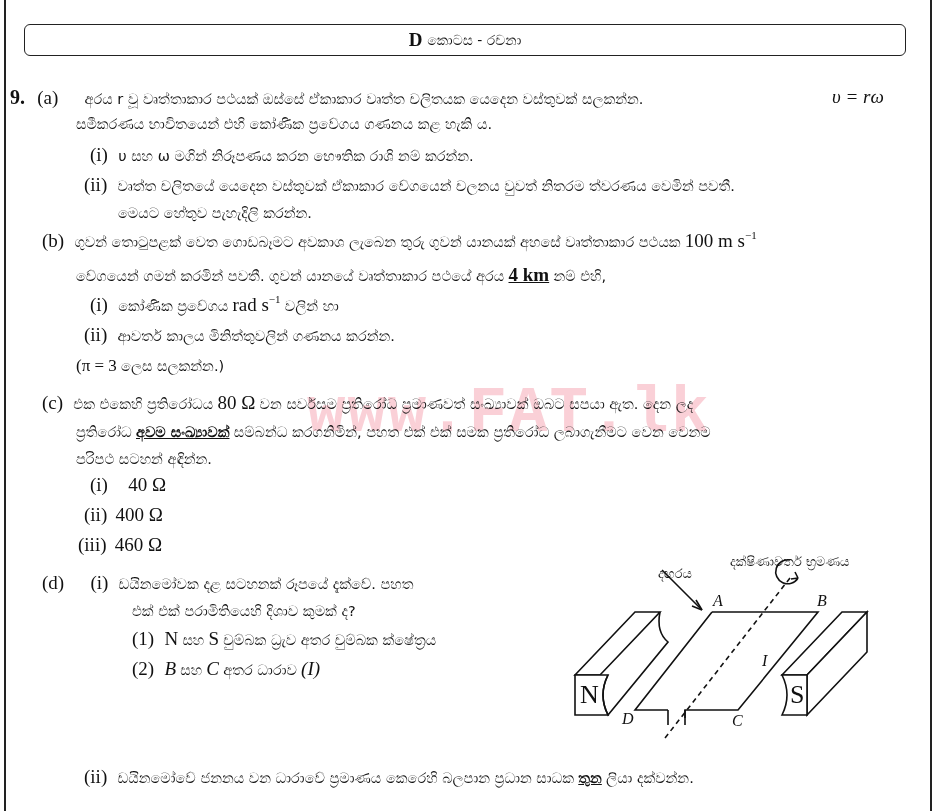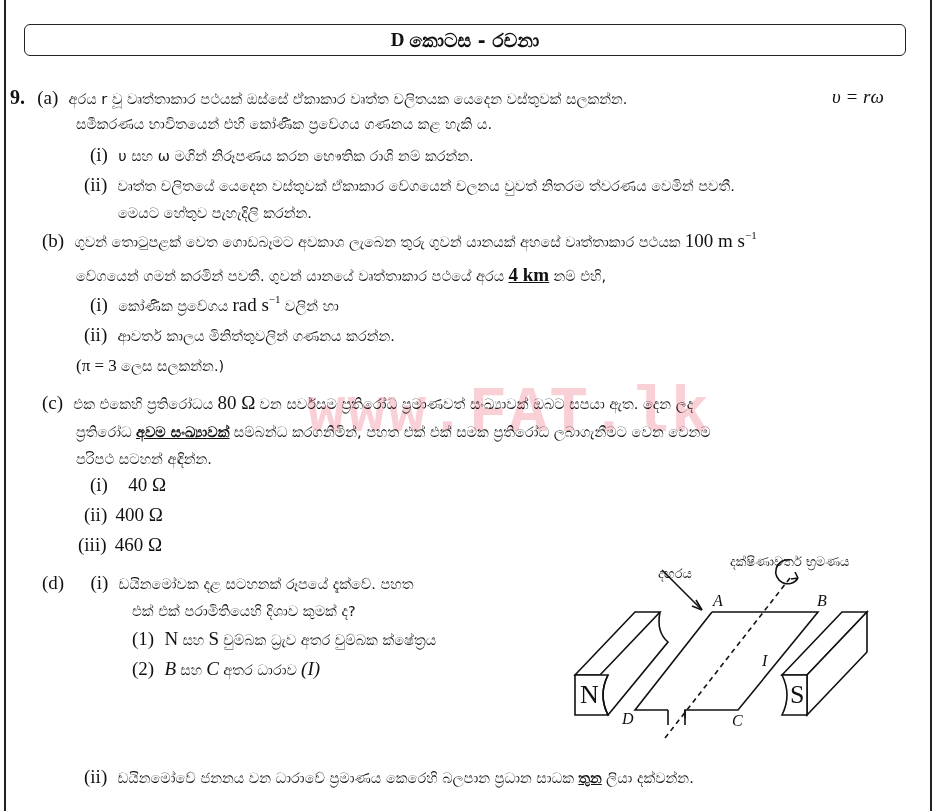--- a/index.html
+++ b/index.html
@@ -34,27 +34,27 @@
 </head>
 <body>
 
 <div class="page-border-left"></div>
 <div class="page-border-right"></div>
 
 <div class="watermark">www.FAT.lk</div>
 
 <div class="section-header">
   <span>D</span>&nbsp;
-  <span class="sinhala" style="font-size:19px;font-weight:bold">කොටස - රචනා</span>
+  <span class="sinhala" style="font-size:14px;font-weight:normal">කොටස - රචනා</span>
 </div>
 
 <div class="line" style="left:10px;top:86px">
   <span class="qnum">9.</span>
   <span class="label" style="margin-left:8px">(a)</span>
-  <span class="sinhala" style="margin-left:6px">අරය r වූ වෘත්තාකාර පථයක් ඔස්සේ ඒකාකාර වෘත්ත චලිතයක යෙදෙන වස්තුවක් සලකන්න.</span>
+  <span class="sinhala" style="margin-left:22px">අරය r වූ වෘත්තාකාර පථයක් ඔස්සේ ඒකාකාර වෘත්ත චලිතයක යෙදෙන වස්තුවක් සලකන්න.</span>
 </div>
 <div class="line serif ital" style="left:832px;top:86px">υ = rω</div>
 <div class="line sinhala" style="left:76px;top:113px">සමීකරණය භාවිතයෙන් එහි කෝණික ප්‍රවේගය ගණනය කළ හැකි ය.</div>
 
 <div class="line" style="left:90px;top:144px">
   <span class="label">(i)</span>
   <span class="sinhala" style="margin-left:6px">υ සහ ω මගින් නිරූපණය කරන භෞතික රාශි නම් කරන්න.</span>
 </div>
 <div class="line" style="left:84px;top:174px">
   <span class="label">(ii)</span>

